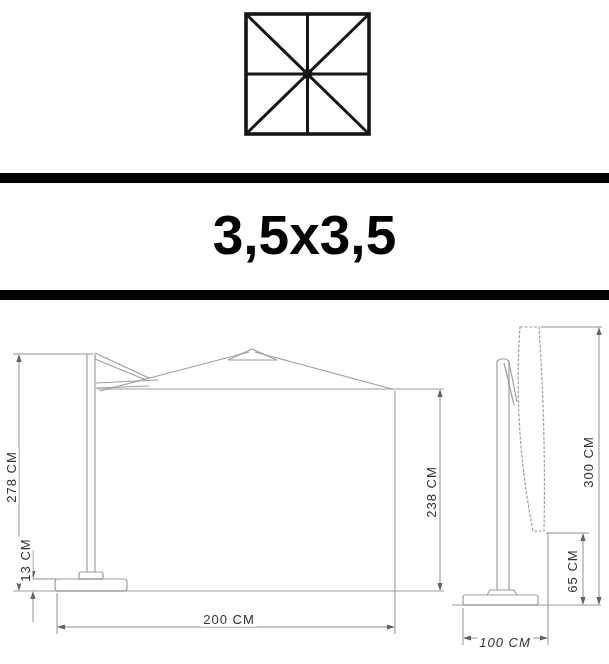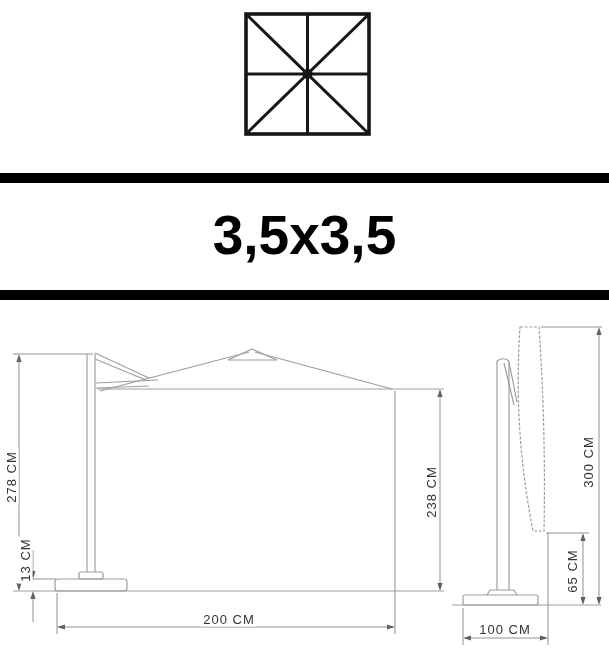--- a/index.html
+++ b/index.html
@@ -134,15 +134,15 @@
   <div class="size-title">3,5x3,5</div>
   <div class="bar bottom"></div>
 
   <div class="dim v" style="left:11px;top:477px;">278 CM</div>
   <div class="dim v" style="left:25px;top:560px;">13 CM</div>
   <div class="dim v" style="left:431px;top:492px;">238 CM</div>
   <div class="dim" style="left:229px;top:619px;">200 CM</div>
 
   <div class="dim v" style="left:588px;top:462px;">300 CM</div>
   <div class="dim v" style="left:572px;top:571px;">65 CM</div>
-  <div class="dim" style="left:505px;top:629px;">100 CM</div>
+  <div class="dim" style="left:505px;top:642px;font-style:italic;">100 CM</div>
 
 </div>
 
 </body></html>

